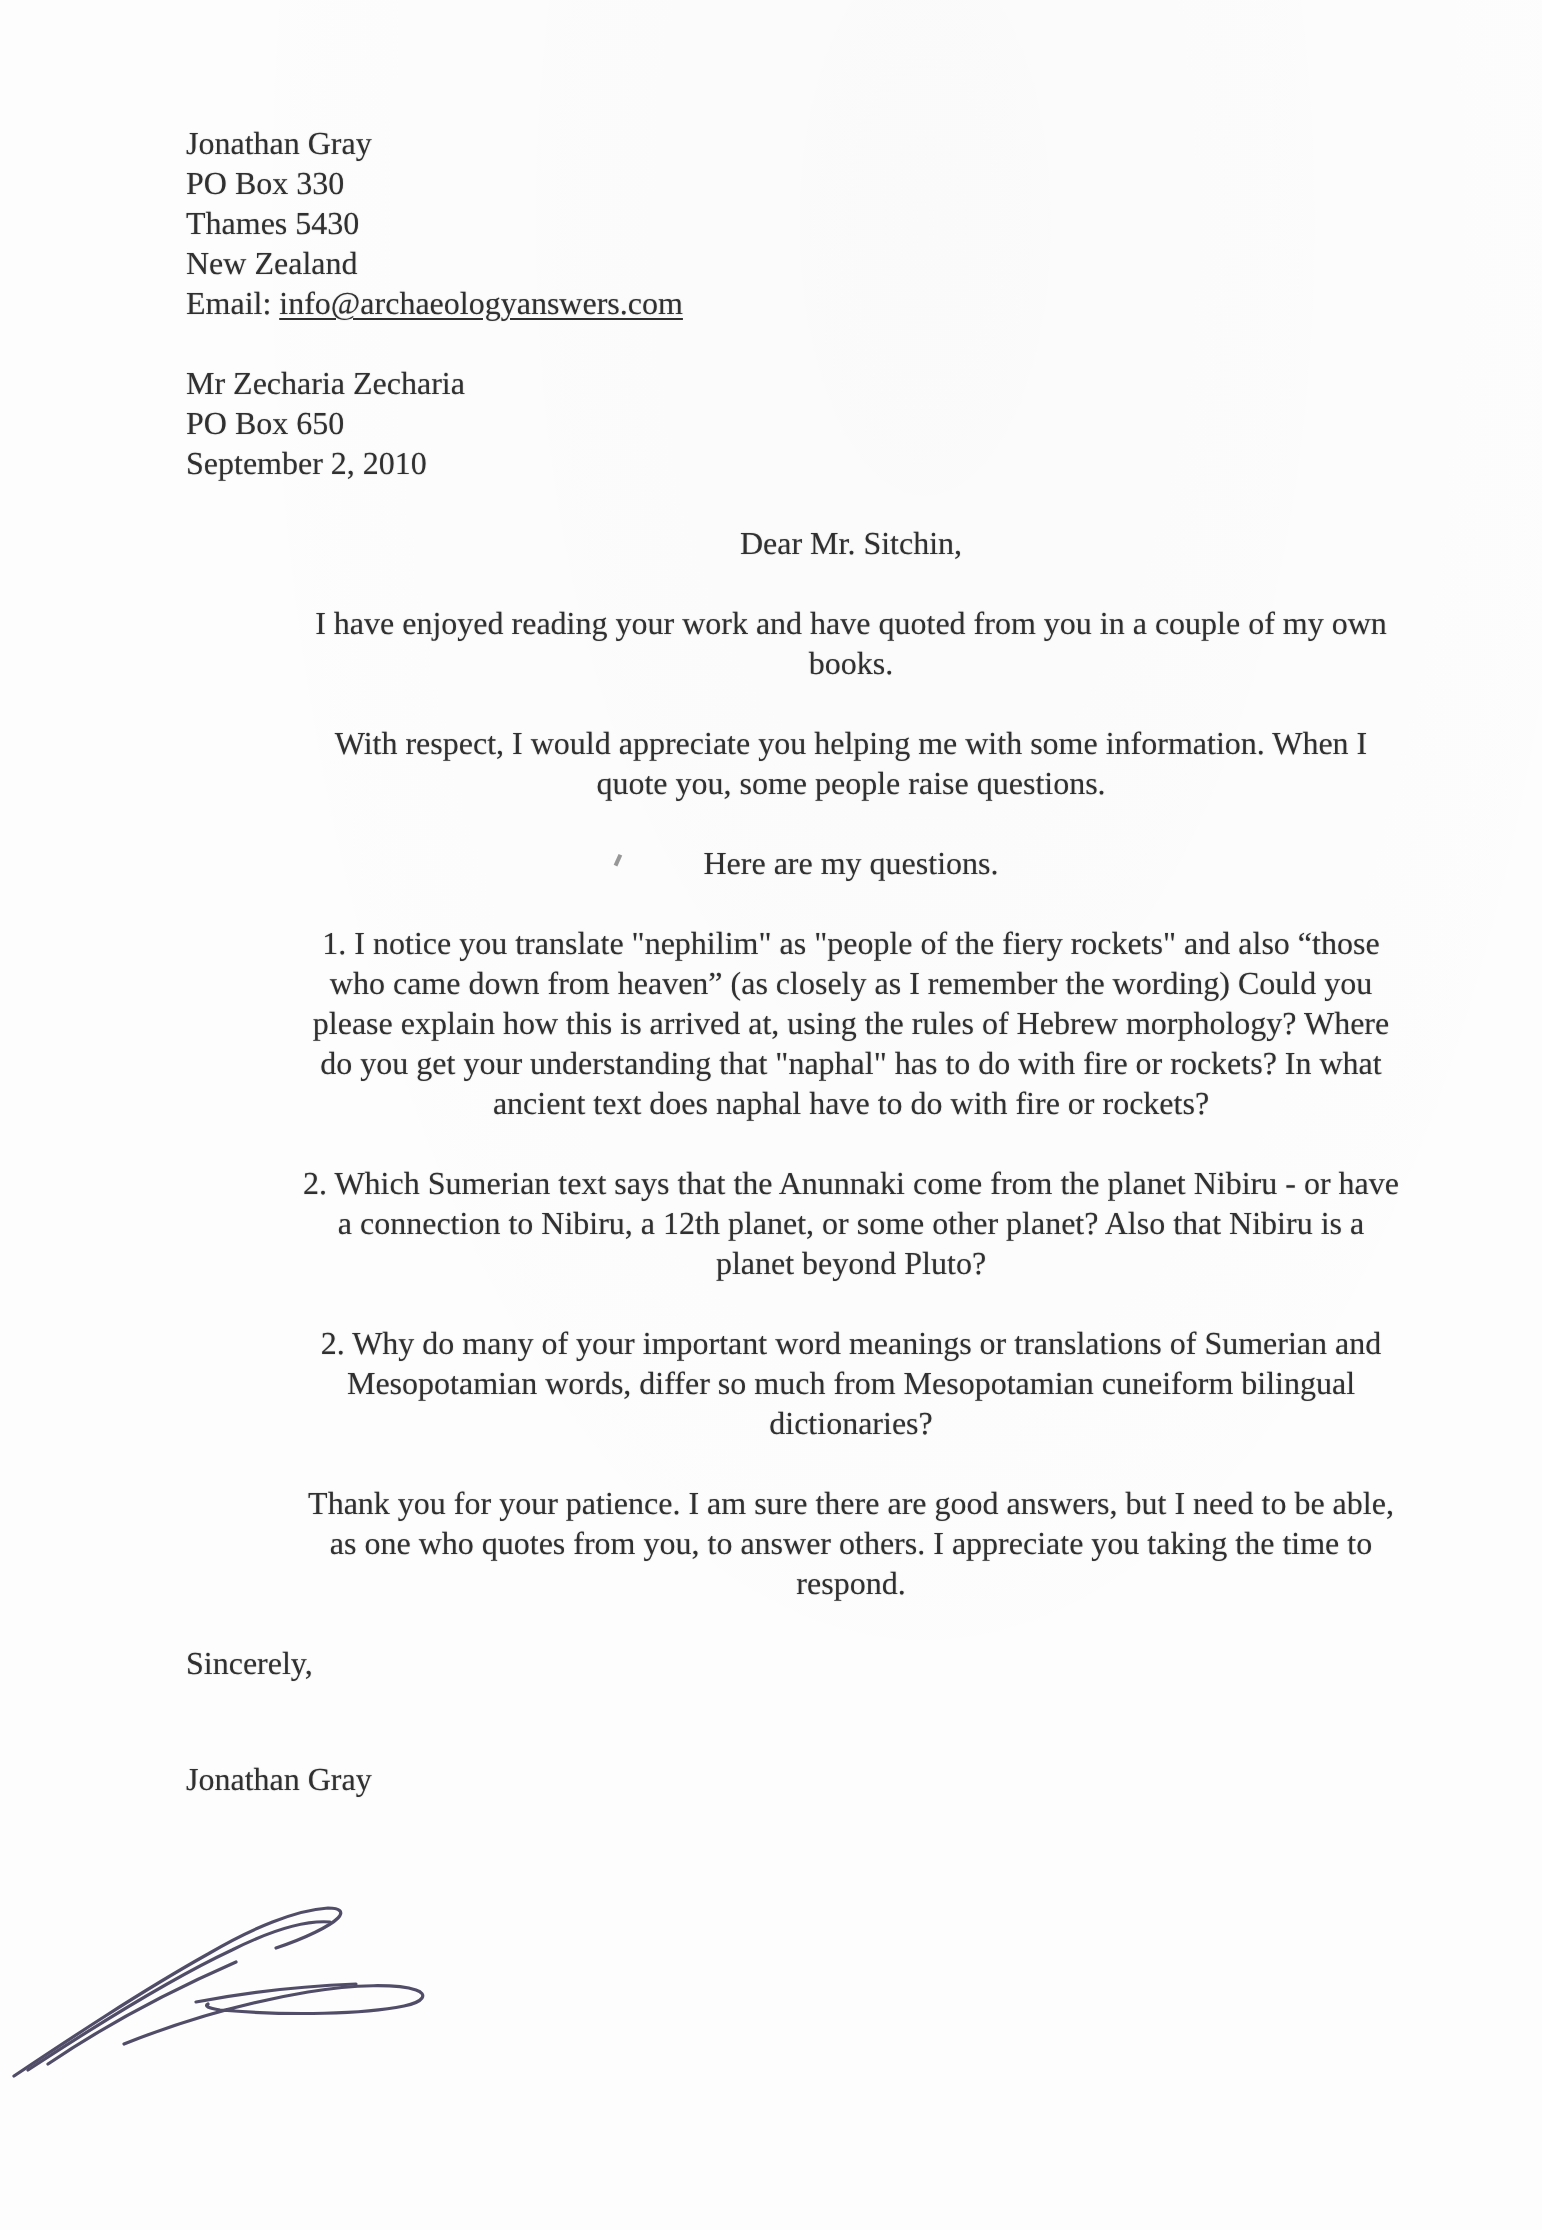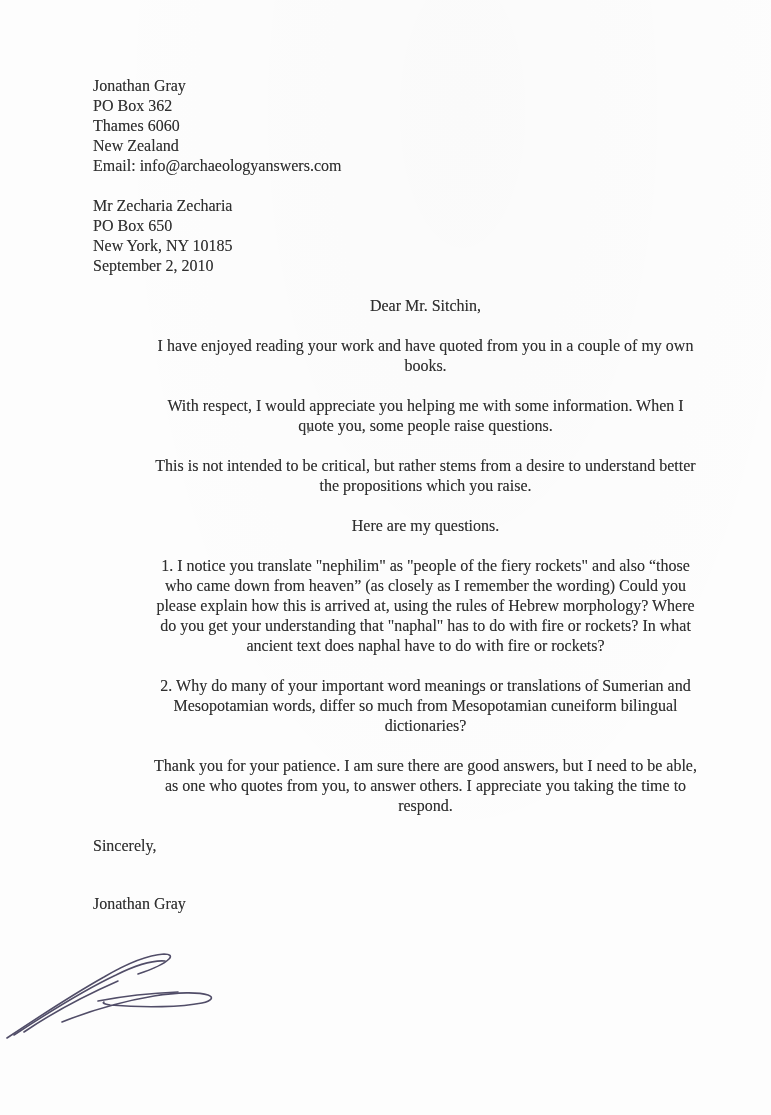--- a/index.html
+++ b/index.html
@@ -17,35 +17,36 @@
   .page {
     position: absolute;
     inset: 0;
     background:
       radial-gradient(ellipse at 60% 10%, rgba(0,0,0,0.012), transparent 60%),
       #fdfdfd;
   }
   .letter {
     position: absolute;
     left: 93px;
-    top: 76px;
+    top: 63px;
     width: 665px;
     color: #303030;
     font-size: 16px;
     line-height: 20px;
     text-shadow: 0 0 0.6px rgba(48,48,48,0.45);
   }
   .block { margin: 0 0 20px 0; }
   .line { white-space: pre; }
   p.para {
     margin: 0 0 20px 0;
     white-space: pre;
     text-align: center;
   }
   .email-link {
+    text-decoration: underline;
     text-underline-offset: 2px;
   }
   p.sign-off { margin: 0; white-space: pre; }
   p.typed-name { margin: 38px 0 0 0; white-space: pre; }
   .signature-svg {
     position: absolute;
     left: 0;
     top: 948px;
     pointer-events: none;
   }
@@ -62,47 +63,47 @@
 </style>
 </head>
 <body>
 
 <div class="page">
 
   <div class="letter">
 
     <div class="block">
       <div class="line">Jonathan Gray</div>
-      <div class="line">PO Box 362</div>
-      <div class="line">Thames 6060</div>
+      <div class="line">PO Box 330</div>
+      <div class="line">Thames 5430</div>
       <div class="line">New Zealand</div>
       <div class="line"><span>Email: </span><span class="email-link">info@archaeologyanswers.com</span></div>
     </div>
 
     <div class="block">
       <div class="line">Mr Zecharia Zecharia</div>
       <div class="line">PO Box 650</div>
-      <div class="line">New York, NY 10185</div>
       <div class="line">September 2, 2010</div>
     </div>
 
     <p class="para">Dear Mr. Sitchin,</p>
 
     <p class="para">I have enjoyed reading your work and have quoted from you in a couple of my own
 books.</p>
     <p class="para">With respect, I would appreciate you helping me with some information. When I
 quote you, some people raise questions.</p>
-    <p class="para">This is not intended to be critical, but rather stems from a desire to understand better
-the propositions which you raise.</p>
     <p class="para">Here are my questions.</p>
     <p class="para">1. I notice you translate "nephilim" as "people of the fiery rockets" and also “those
 who came down from heaven” (as closely as I remember the wording) Could you
 please explain how this is arrived at, using the rules of Hebrew morphology? Where
 do you get your understanding that "naphal" has to do with fire or rockets? In what
 ancient text does naphal have to do with fire or rockets?</p>
+    <p class="para">2. Which Sumerian text says that the Anunnaki come from the planet Nibiru - or have
+a connection to Nibiru, a 12th planet, or some other planet? Also that Nibiru is a
+planet beyond Pluto?</p>
     <p class="para">2. Why do many of your important word meanings or translations of Sumerian and
 Mesopotamian words, differ so much from Mesopotamian cuneiform bilingual
 dictionaries?</p>
     <p class="para">Thank you for your patience. I am sure there are good answers, but I need to be able,
 as one who quotes from you, to answer others. I appreciate you taking the time to
 respond.</p>
 
     <p class="sign-off">Sincerely,</p>
     <p class="typed-name">Jonathan Gray</p>
   </div>

